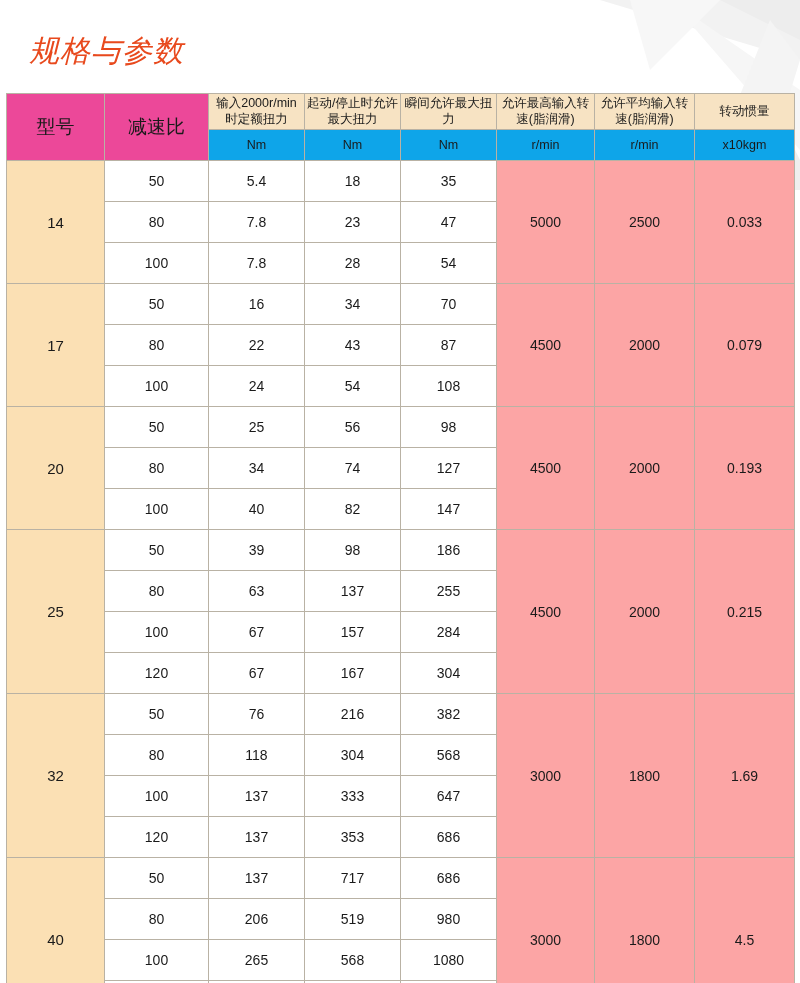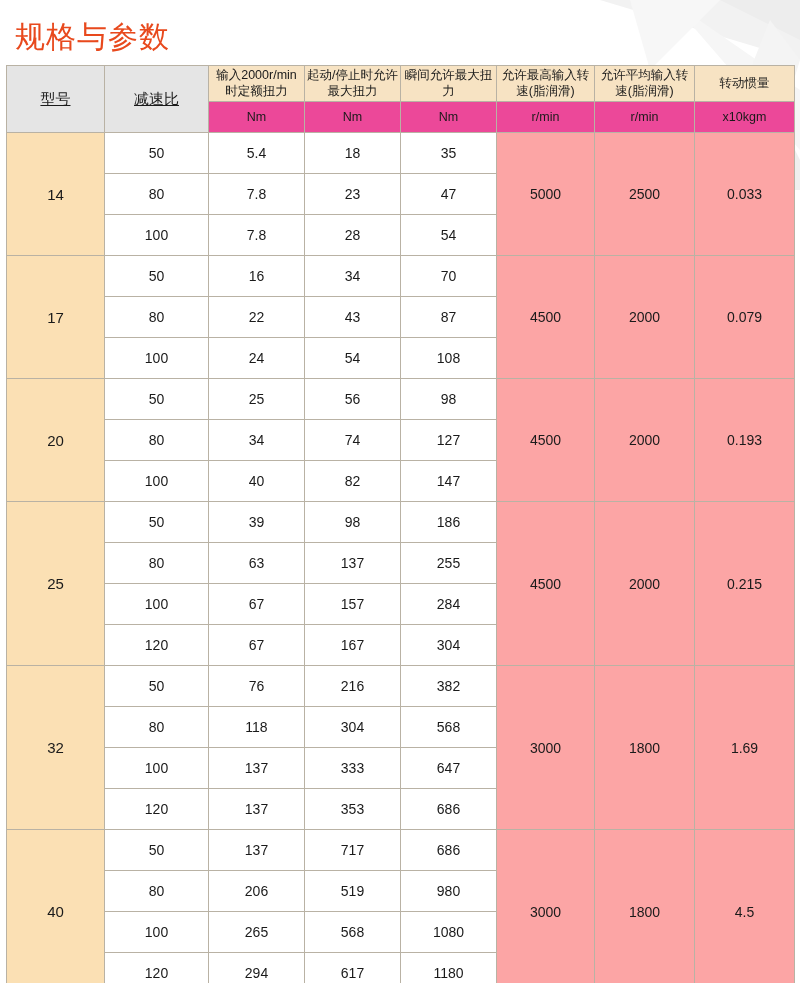--- a/index.html
+++ b/index.html
@@ -22,25 +22,26 @@
     right: 0;
     width: 330px;
     height: 190px;
     overflow: hidden;
     pointer-events: none;
   }
   .page-title {
     font-size: 30px;
     color: #e8491d;
     font-weight: normal;
-    margin: 3px;
+    margin: 17px;
     padding: 14px 0 4px 12px;
     letter-spacing: 1px;
     position: relative;
     z-index: 2;
+    font-style: italic;
   }
   .table-wrap {
     padding: 0 6px;
     position: relative;
     z-index: 2;
   }
   table.spec {
     border-collapse: collapse;
     width: 788px;
     table-layout: fixed;
@@ -53,28 +54,27 @@
     padding: 2px 1px;
     font-weight: normal;
   }
   .hdr {
     background: #f7e3c3;
     font-size: 12.5px;
     line-height: 1.25;
     padding: 4px 2px;
   }
   .hdr-unit {
-    background: #ec4899;
+    background: #0ea5e9;
     font-size: 12.5px;
     height: 26px;
   }
   .hdr-big {
-    background: #e5e5e5;
-    font-size: 15px;
-    text-decoration: underline;
+    background: #ec4899;
+    font-size: 19px;
   }
   .model-cell {
     background: #fbe0b4;
     font-size: 15px;
     width: 98px;
   }
   .data-cell {
     background: #ffffff;
     height: 36px;
     font-size: 14px;

